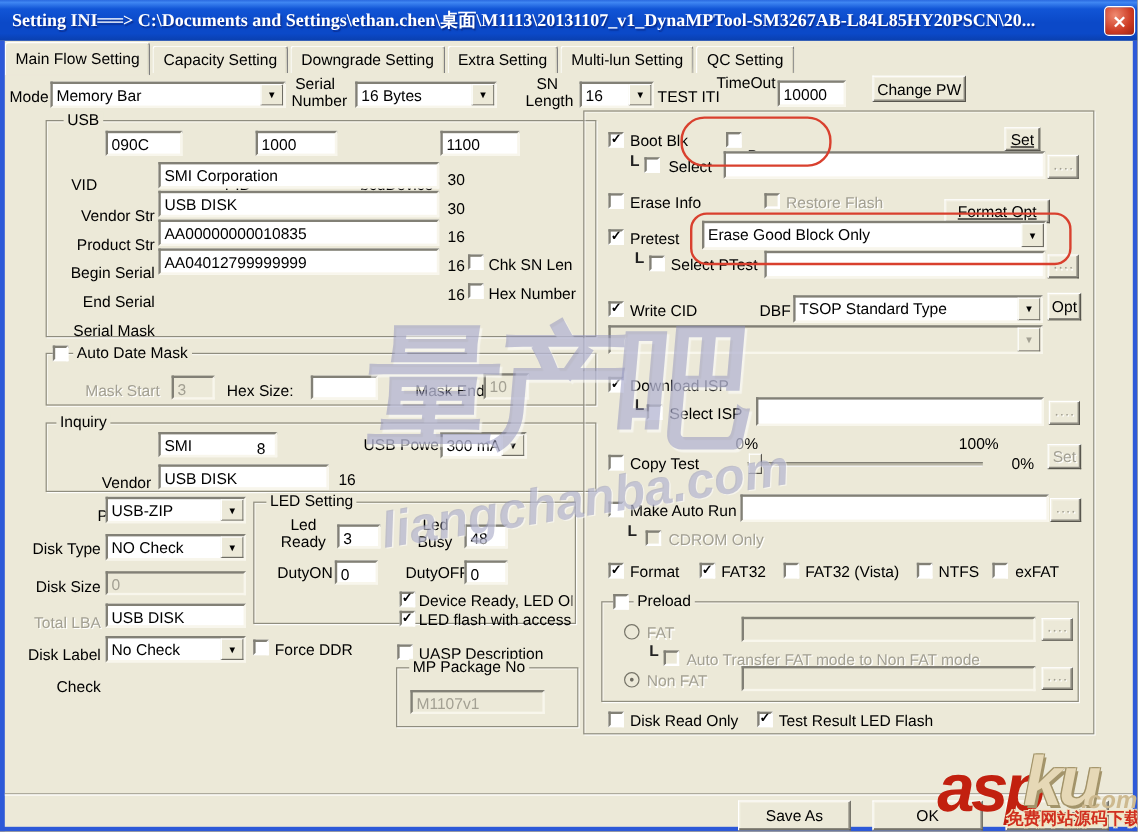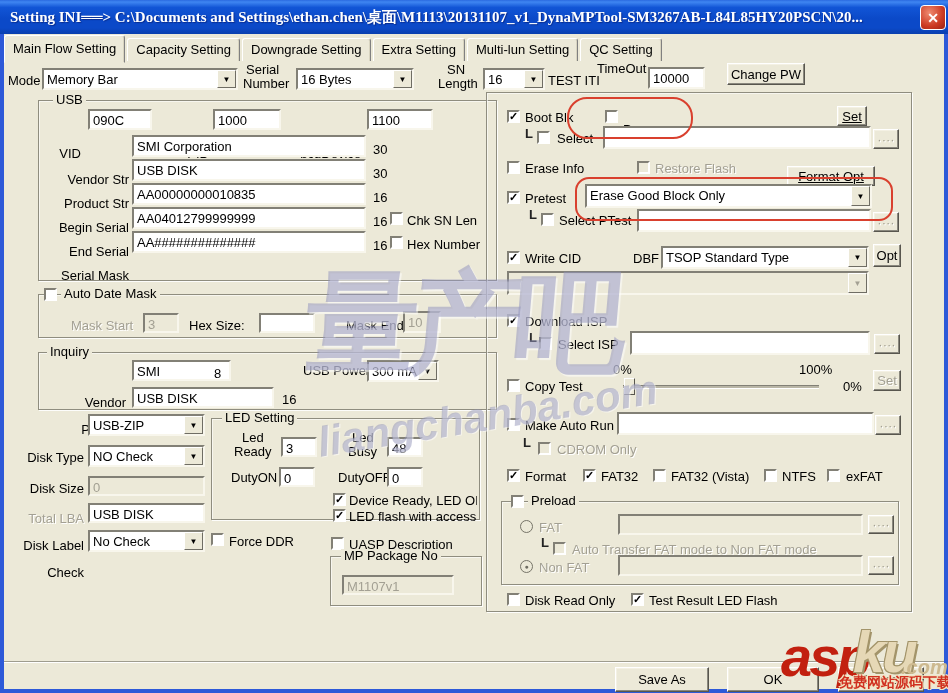--- a/index.html
+++ b/index.html
@@ -129,21 +129,20 @@
     <div class="L" style="left:334px;top:66px">30</div>
     <div class="L R" style="left:10px;top:88px;width:80px">Begin Serial</div>
     <div class="F" style="left:93px;top:82px;width:234px;height:22px">AA00000000010835</div>
     <div class="L" style="left:334px;top:90px">16</div>
     <div class="L R" style="left:10px;top:112px;width:80px">End Serial</div>
     <div class="F" style="left:93px;top:106px;width:234px;height:22px">AA04012799999999</div>
     <div class="L" style="left:334px;top:114px">16</div>
     <div class="CB" style="left:351px;top:111px"></div>
     <div class="L" style="left:368px;top:113px">Chk SN Len</div>
     <div class="L R" style="left:10px;top:136px;width:80px">Serial Mask</div>
-    <div class="F" style="left:93px;top:130px;width:234px;height:22px">AA##############</div>
     <div class="L" style="left:334px;top:138px">16</div>
     <div class="CB" style="left:351px;top:135px"></div>
     <div class="L" style="left:368px;top:137px">Hex Number</div>
   </div>
 
   <div class="G" style="left:38px;top:294px;width:459px;height:44px">
     <div class="CB" style="left:5px;top:-7px"></div>
     <span class="GT" style="left:22px">Auto Date Mask</span>
     <div class="L dis" style="left:32px;top:24px">Mask Start</div>
     <div class="F dis" style="left:104px;top:18px;width:36px;height:20px">3</div>

